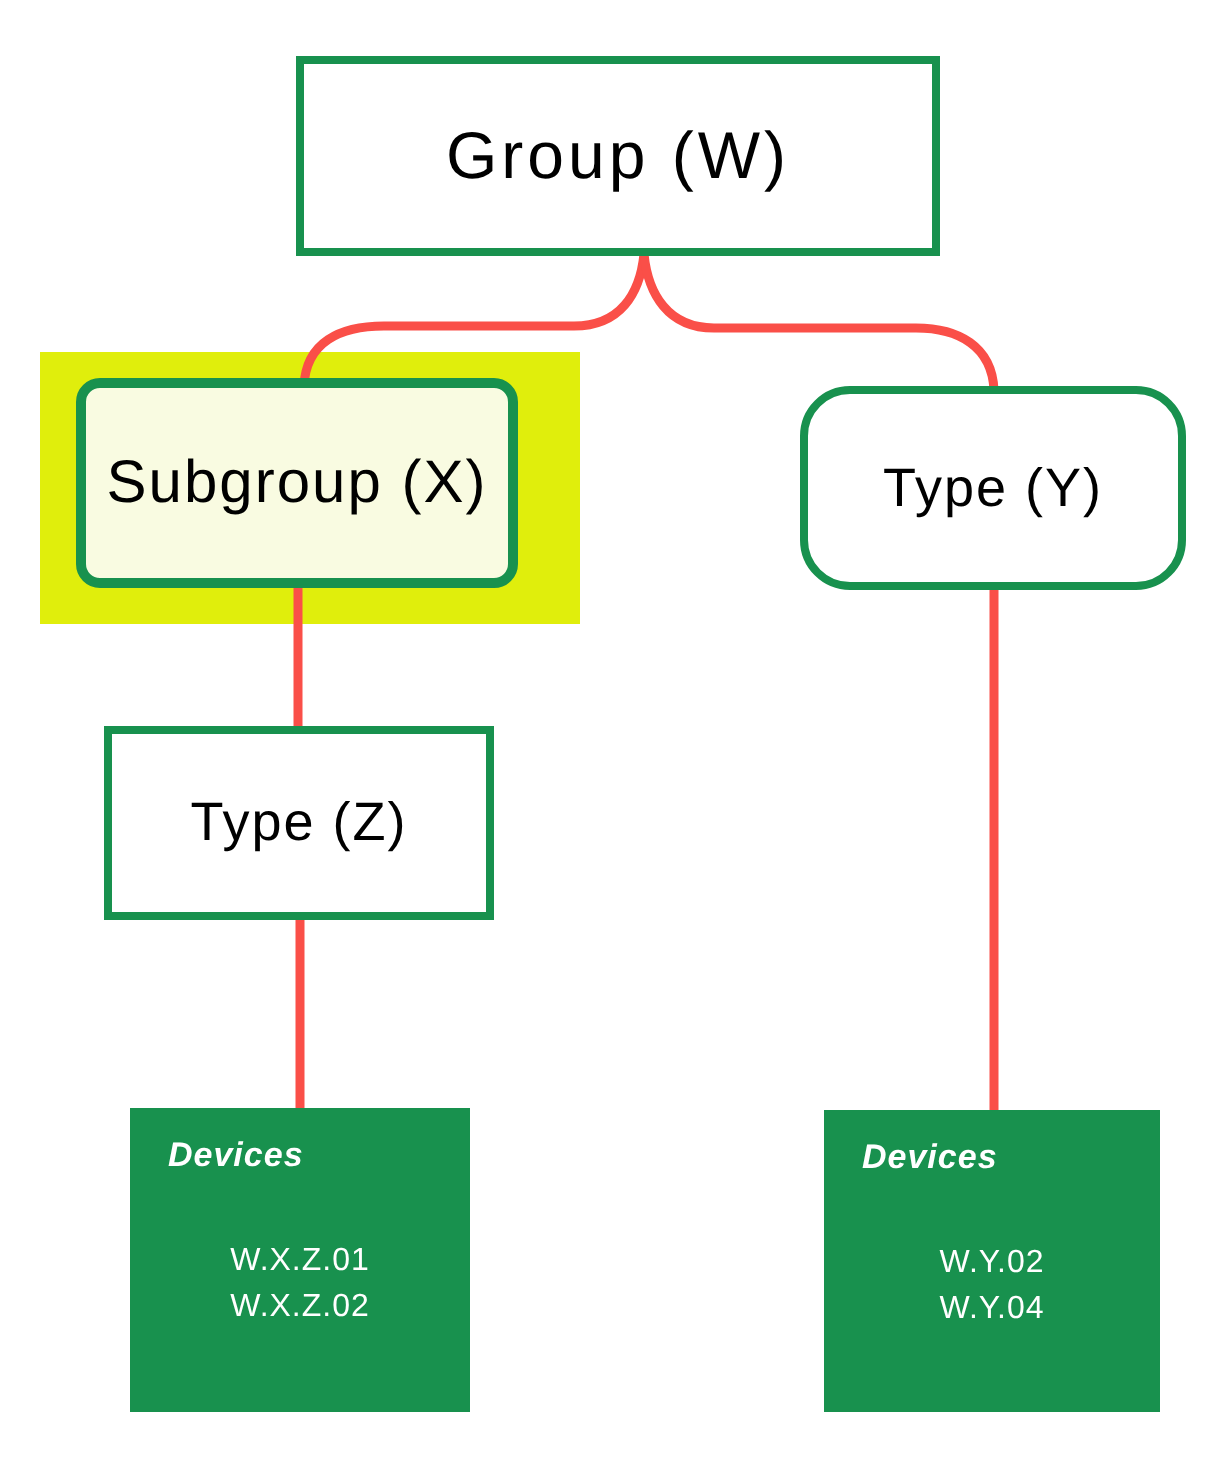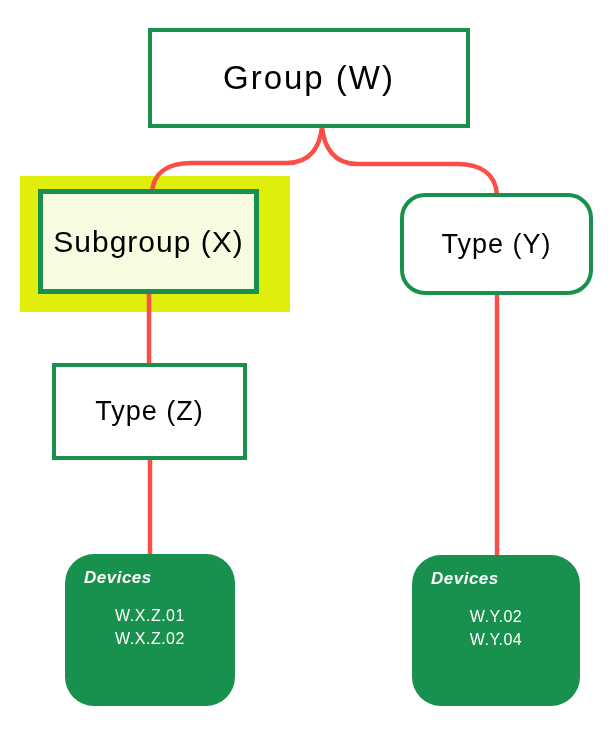--- a/index.html
+++ b/index.html
@@ -63,52 +63,52 @@
     width: 270px; height: 136px;
     background: var(--highlight);
   }
   .node-subgroup {
     left: 38px; top: 189px;
     width: 221px; height: 105px;
     background: var(--pale-yellow);
     border-width: 5px;
     font-size: 30px;
     letter-spacing: 1px;
+    border-radius: 12px;
   }
   .node-type-y {
     left: 400px; top: 193px;
     width: 193px; height: 102px;
     font-size: 27px;
     letter-spacing: 1px;
     border-radius: 25px;
   }
   .node-type-z {
     left: 52px; top: 363px;
     width: 195px; height: 97px;
     font-size: 27px;
     letter-spacing: 1px;
   }
   .devices {
     position: absolute;
     z-index: 3;
     background: var(--green);
     color: var(--device-text);
-    border-radius: 29px;
   }
   .devices-left  { left: 65px;  top: 554px; width: 170px; height: 152px; }
   .devices-right { left: 412px; top: 555px; width: 168px; height: 151px; }
   .devices-title {
     font-weight: bold;
     font-style: italic;
     font-size: 17px;
     padding: 14px 0 0 19px;
     letter-spacing: 0.5px;
   }
   .devices-list {
-    margin-top: 16px;
+    margin-top: 31px;
     text-align: center;
     font-size: 16px;
     line-height: 23px;
     letter-spacing: 0.5px;
   }
 </style>
 </head>
 <body>
 
 <div class="diagram">

